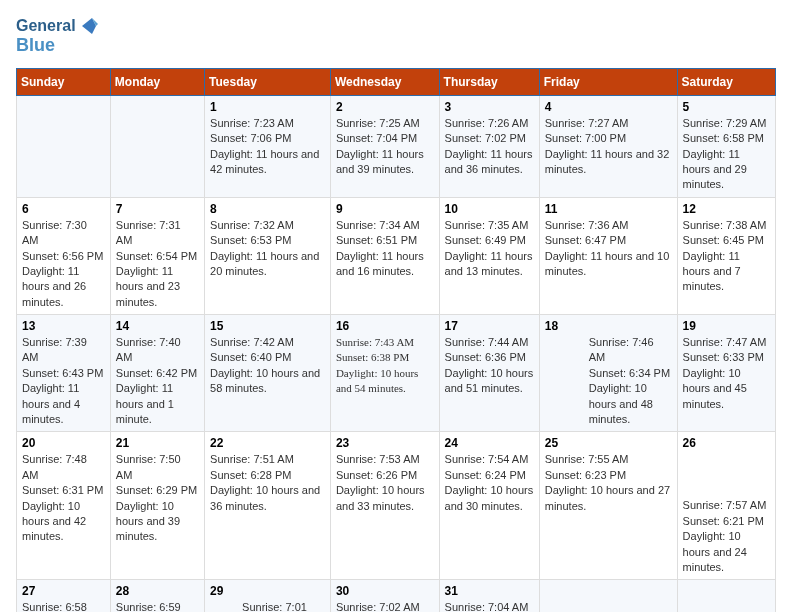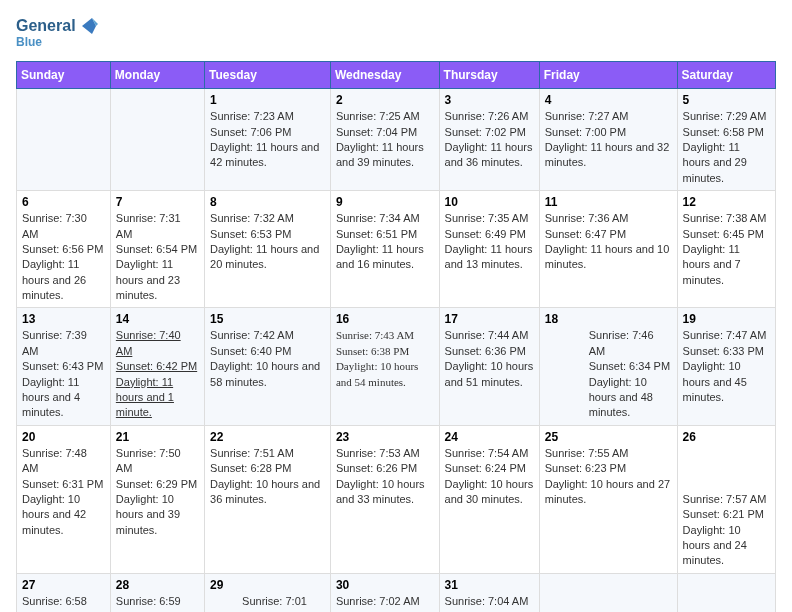--- a/index.html
+++ b/index.html
@@ -31,21 +31,21 @@
     .location {
       font-size: 14px;
       color: #555;
     }
     table {
       width: 100%;
       border-collapse: collapse;
       font-size: 11px;
     }
     thead tr {
-      background-color: #8b5cf6;
+      background-color: #c2410c;
       color: #fff;
     }
     thead th {
       padding: 6px 4px;
       text-align: left;
       font-weight: bold;
       font-size: 12px;
       border: 1px solid #2d6aa8;
     }
     tbody tr {
@@ -80,21 +80,21 @@
 <div class="header">
   <div class="logo">
   <div style="display:flex;flex-direction:column;align-items:flex-start;line-height:1.1">
     <div style="display:flex;align-items:center;">
       <span style="font-size:16px;font-weight:bold;color:#2c5f8a;">General</span>
       <svg width="20" height="20" viewBox="0 0 20 20" style="margin-left:2px;">
         <polygon points="4,10 14,2 18,10 14,18" fill="#3a7abf"></polygon>
         <polygon points="14,2 20,8 18,10" fill="#5aa0d0"></polygon>
       </svg>
     </div>
-    <span style="font-size:12px;font-weight:bold;color:#4a90c4;">Blue</span>
+    <span style="font-size:18px;font-weight:bold;color:#4a90c4;">Blue</span>
   </div>
 </div>
   <div class="title-section">
     <div class="month-title"></div>
     <div class="location"></div>
   </div>
 </div>
 
 <table>
   <thead>
@@ -189,21 +189,21 @@
       </tr>
       <tr>
         <td>
           <span class="day-num">13</span>
           <div class="day-info" style="white-space: pre-line;">Sunrise: 7:39 AM
 Sunset: 6:43 PM
 Daylight: 11 hours and 4 minutes.</div>
         </td>
         <td>
           <span class="day-num">14</span>
-          <div class="day-info" style="white-space: pre-line; text-decoration: underline;">Sunrise: 7:40 AM
+          <div class="day-info" style="white-space: pre-line;">Sunrise: 7:40 AM
 Sunset: 6:42 PM
 Daylight: 11 hours and 1 minute.</div>
         </td>
         <td>
           <span class="day-num">15</span>
           <div class="day-info" style="white-space: pre-line;">Sunrise: 7:42 AM
 Sunset: 6:40 PM
 Daylight: 10 hours and 58 minutes.</div>
         </td>
         <td>

